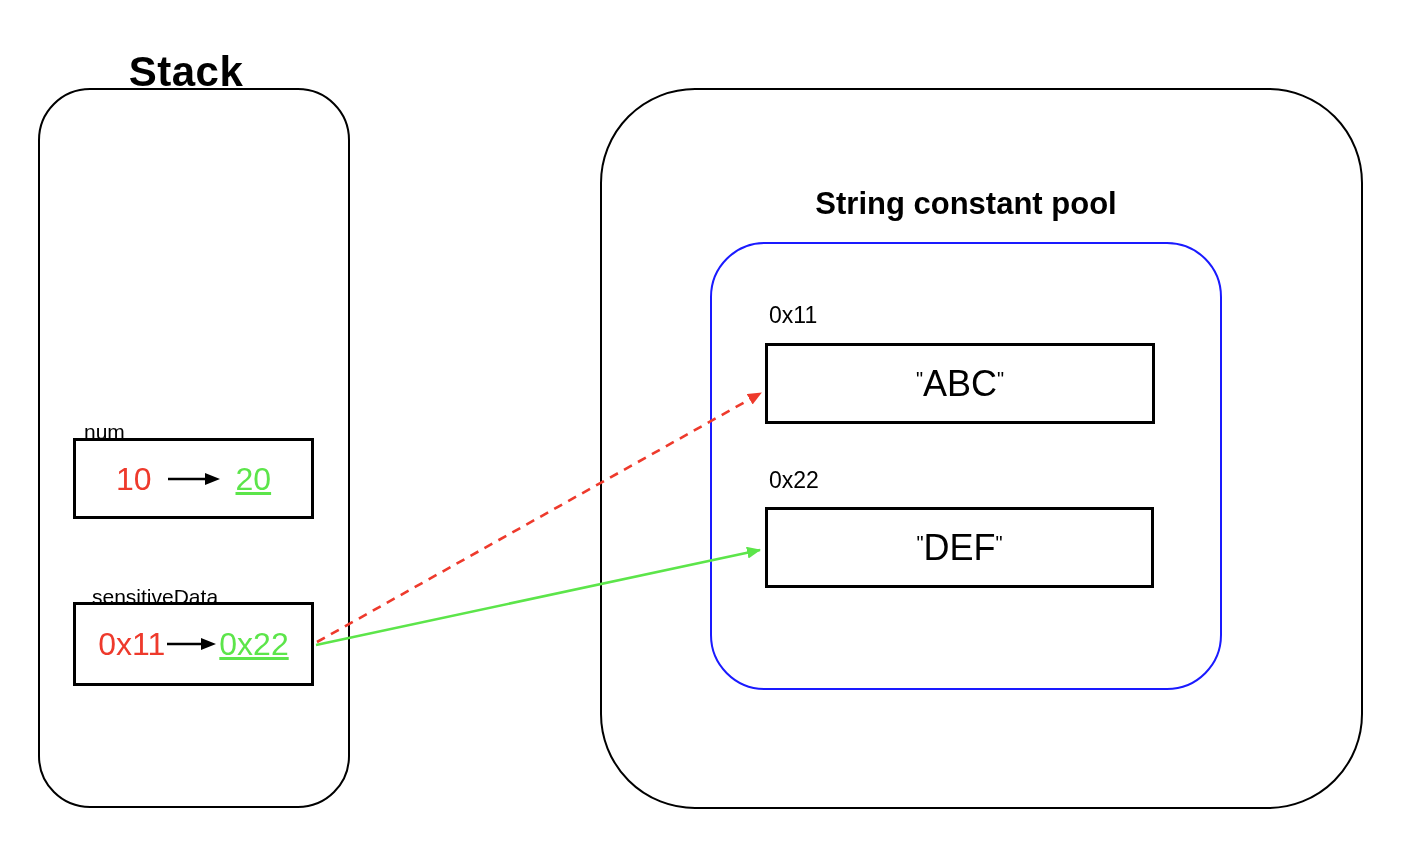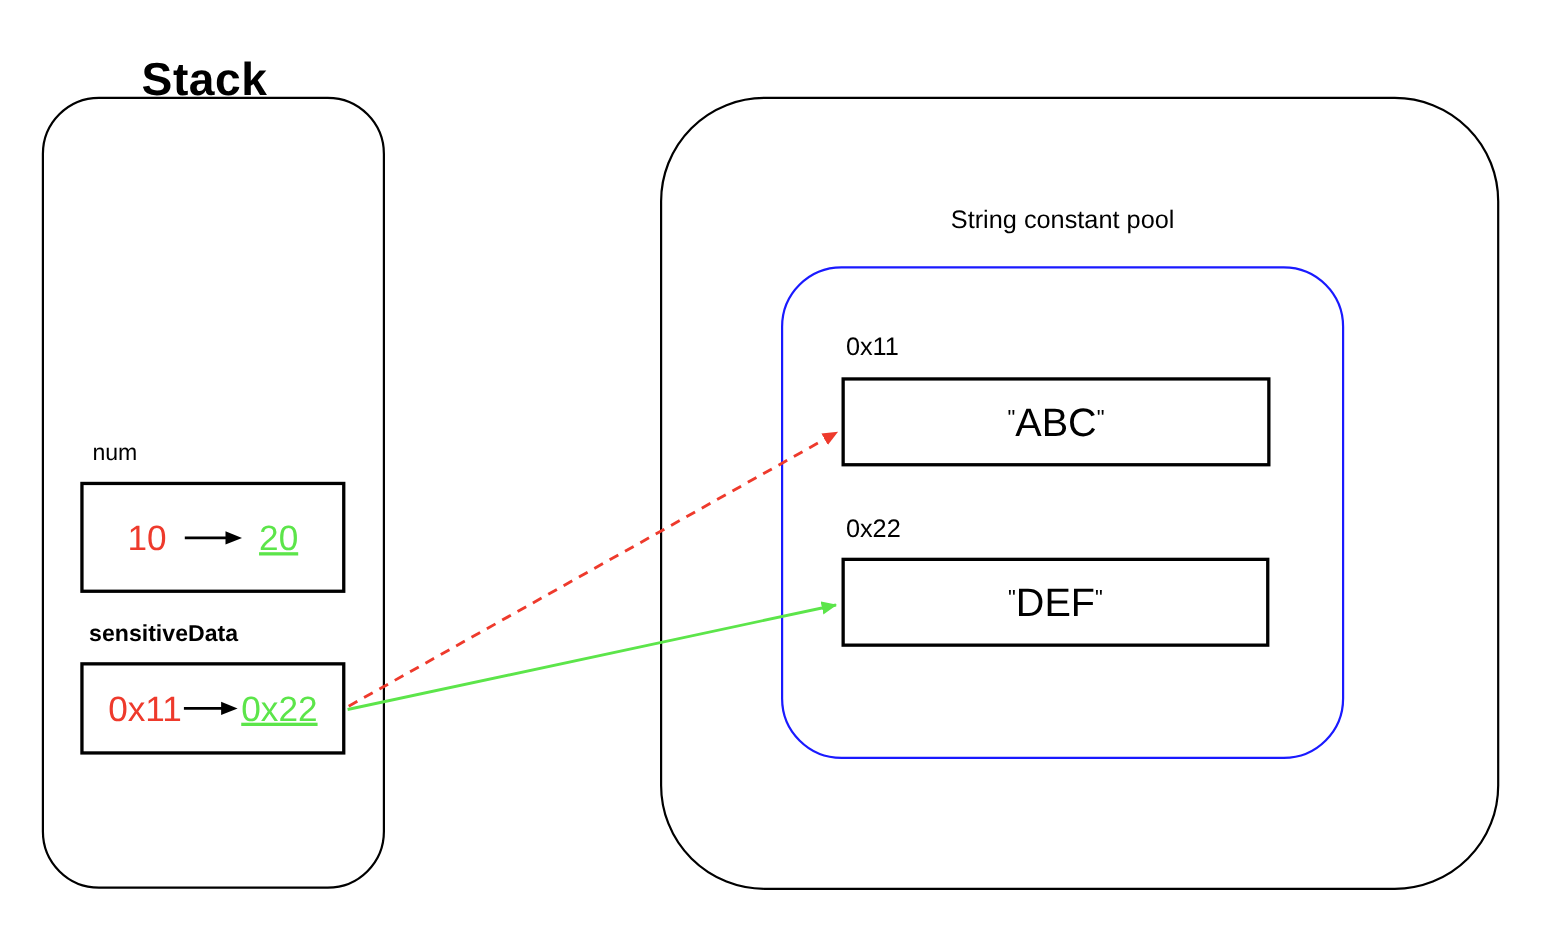--- a/index.html
+++ b/index.html
@@ -33,45 +33,45 @@
     border: 2px solid #000;
     border-radius: 52px;
     background: transparent;
   }
   .stack-region { left: 38px; top: 88px; width: 312px; height: 720px; }
   .heap-region  { left: 600px; top: 88px; width: 763px; height: 721px; border-radius: 95px; }
 
   
   .pool-title {
     left: 710px; top: 186px; width: 512px;
-    font-size: 23px; font-weight: normal; text-align: center;
+    font-size: 31px; font-weight: bold; text-align: center;
   }
   .pool-region {
     left: 710px; top: 242px; width: 512px; height: 448px;
     border: 2px solid var(--pool-border, #1a1aff);
     border-radius: 55px;
   }
 
   
-  .var-label { font-size: 21px; }
+  .var-label { font-size: 21px; margin-top: 20px; }
   .label-num  { left: 84px; top: 400px; }
-  .label-sens { left: 81px; top: 565px; font-weight: bold; }
+  .label-sens { left: 92px; top: 565px; }
   .addr-label { font-size: 23px; }
   .label-addr-1 { left: 769px; top: 302px; }
   .label-addr-2 { left: 769px; top: 467px; }
 
   
   .value-box {
     border: 3px solid #000;
     display: flex;
     align-items: center;
     justify-content: center;
     background: #fff0;
   }
-  .box-num  { left: 73px; top: 438px; width: 241px; height: 101px; gap: 15px; }
+  .box-num  { left: 73px; top: 438px; width: 241px; height: 81px; gap: 15px; }
   .box-sens { left: 73px; top: 602px; width: 241px; height: 84px; gap: 2px; }
   .box-abc  { left: 765px; top: 343px; width: 390px; height: 81px; }
   .box-def  { left: 765px; top: 507px; width: 389px; height: 81px; }
 
   .stack-value { font-size: 32px; line-height: 1; }
   .old-val { color: var(--old-value, #ee3a2c); }
   .new-val { color: var(--new-value, #5ce54a); text-decoration: underline; }
 
   .heap-string { font-size: 36px; line-height: 1; color: #000; }
   .qmark {

